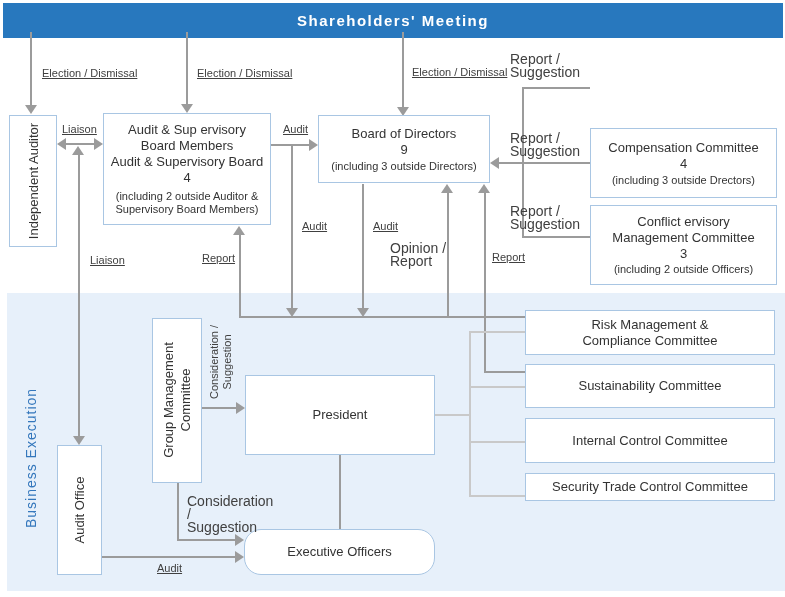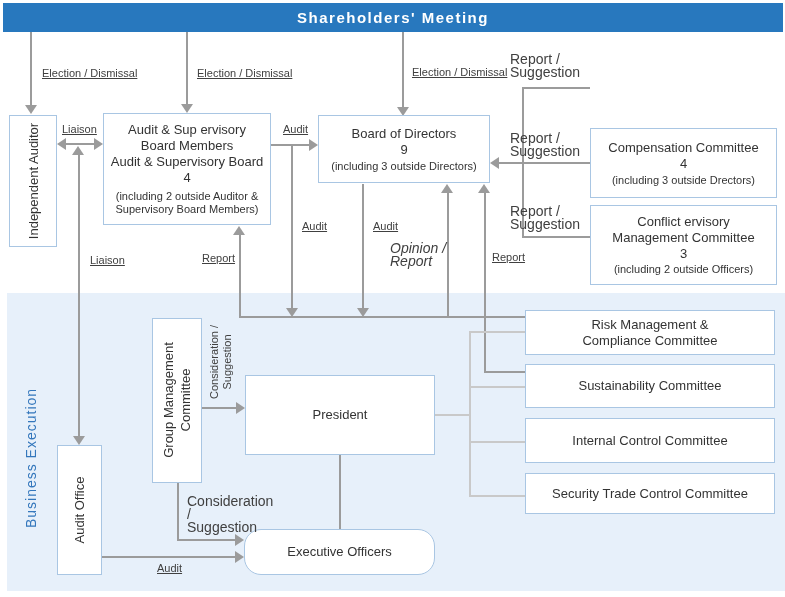--- a/index.html
+++ b/index.html
@@ -1,18 +1,18 @@
 <!DOCTYPE html>
 <html><head>
 <meta charset="utf-8">
 <style>
   html,body{margin:0;padding:0;background:#ffffff;}
   #stage{position:relative;width:785px;height:597px;background:#ffffff;overflow:hidden;
          font-family:"Liberation Sans","DejaVu Sans",sans-serif;}
-  .banner{position:absolute;left:3px;top:3px;width:780px;height:29px;background:#2878BE;
+  .banner{position:absolute;left:3px;top:3px;width:780px;height:35px;background:#2878BE;
           display:flex;align-items:center;justify-content:center;color:#ffffff;
           font-size:15px;font-weight:bold;letter-spacing:1.5px;}
   .bizbg{position:absolute;left:7px;top:293px;width:778px;height:298px;background:#E7F0FA;}
   .box{position:absolute;background:#ffffff;border:1px solid #A9C6E3;box-sizing:border-box;
        display:flex;flex-direction:column;align-items:center;justify-content:center;
        text-align:center;color:#333333;}
   .t13{font-size:13px;line-height:16px;}
   .t11{font-size:11px;line-height:13px;}
   .hline,.vline{position:absolute;background:#9B9B9B;}
   .hline{height:2px;}
@@ -168,21 +168,21 @@
   </div>
 
   <div class="box" style="left:525px;top:364px;width:250px;height:44px;">
     <div class="t13">Sustainability Committee</div>
   </div>
 
   <div class="box" style="left:525px;top:418px;width:250px;height:45px;">
     <div class="t13">Internal Control Committee</div>
   </div>
 
-  <div class="box" style="left:525px;top:473px;width:250px;height:41px;">
+  <div class="box" style="left:525px;top:473px;width:250px;height:28px;">
     <div class="t13">Security Trade Control Committee</div>
   </div>
 
   <div class="lbl" style="left:42px;top:67px;">Election / Dismissal</div>
   <div class="lbl" style="left:197px;top:67px;">Election / Dismissal</div>
   <div class="lbl" style="left:412px;top:66px;">Election / Dismissal</div>
 
   <div class="lbl" style="left:62px;top:123px;">Liaison</div>
   <div class="lbl" style="left:90px;top:254px;">Liaison</div>
 
@@ -198,21 +198,21 @@
   </div>
   <div class="lbl2" style="left:510px;top:205px;width:78px;">
     <div>Report /</div>
     <div>Suggestion</div>
   </div>
 
   <div class="lbl" style="left:202px;top:252px;">Report</div>
   <div class="lbl" style="left:302px;top:220px;">Audit</div>
   <div class="lbl" style="left:373px;top:220px;">Audit</div>
 
-  <div class="lbl2" style="left:390px;top:242px;width:62px;font-style:italic;">
+  <div class="lbl2" style="left:390px;top:242px;width:62px;">
     <div>Opinion /</div>
     <div>Report</div>
   </div>
 
   <div class="lbl" style="left:492px;top:251px;">Report</div>
 
   <div class="rot-center" style="left:221px;top:362px;">
     <div class="rot-inner" style="font-size:11px;line-height:13px;color:#404040;">
       <div>Consideration /</div>
       <div>Suggestion</div>

